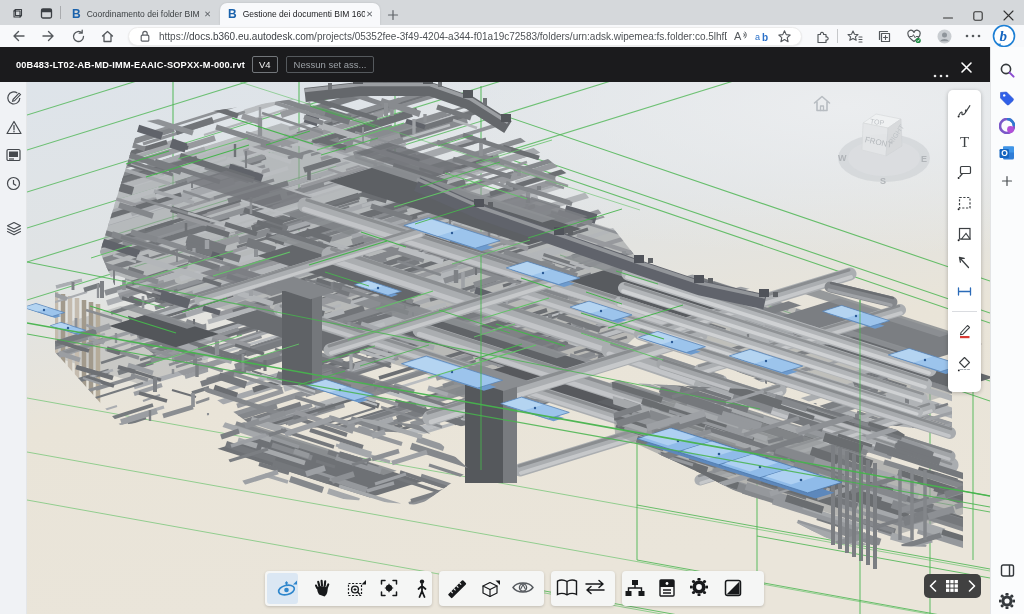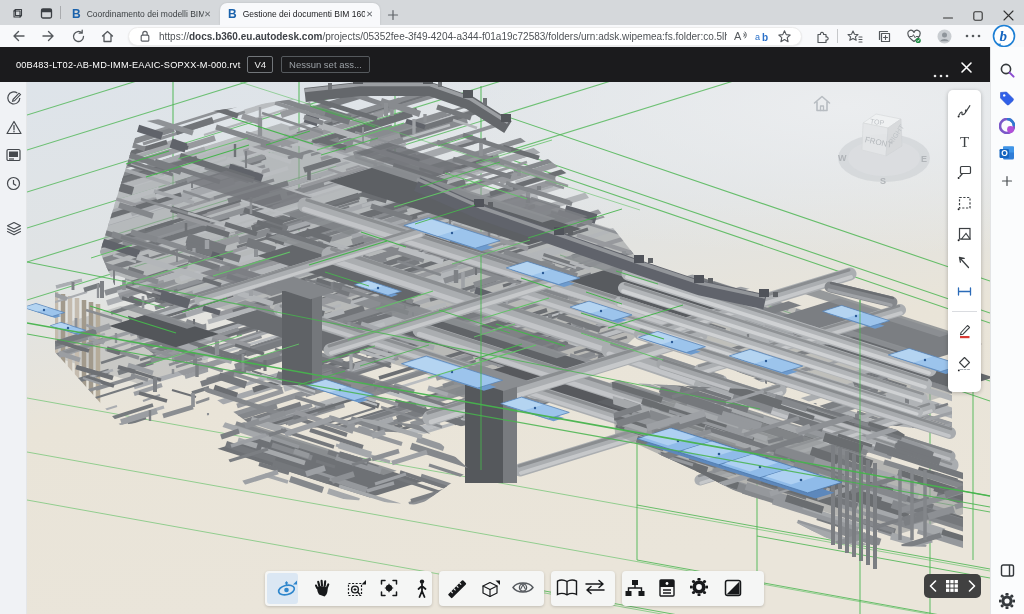--- a/index.html
+++ b/index.html
@@ -11,21 +11,21 @@
 .bfav{font-weight:bold;color:#1a62ac;font-size:12px;margin:0 6px 0 8px}
 .tabx{margin-left:auto;margin-right:7px;color:#5f6368;font-size:8.5px}
 .tabtxt{white-space:nowrap;overflow:hidden}
 
 #addr{left:0;top:25px;width:1024px;height:22px;background:#f8f9fb}
 .navic{position:absolute;top:25px;height:22px;display:flex;align-items:center;color:#565a5e}
 #pill{left:128px;top:27px;width:674px;height:19px;background:#fff;border-radius:10px;border:1px solid #ececec;display:flex;align-items:center;box-shadow:0 1px 2px rgba(0,0,0,.08)}
 #url{font-size:10px;color:#4e5256;margin-left:8px;white-space:nowrap;overflow:hidden;max-width:568px}
 
 #blackbar{left:0;top:47px;width:990px;height:35px;background:#1b1b1d;color:#fff;display:flex;align-items:center}
-#fname{font-size:9.2px;font-weight:normal;margin-left:16px;letter-spacing:.2px}
+#fname{font-size:9.2px;font-weight:bold;margin-left:16px;letter-spacing:.2px}
 .bbox{border:1px solid #72767a;border-radius:2px;font-size:9.5px;padding:2px 6px;margin-left:7px;color:#f0f0f0}
 .bbox2{border:1px solid #55595d;border-radius:2px;font-size:9.5px;padding:2px 7px;margin-left:8px;color:#9ba0a5}
 
 #esb{left:990px;top:47px;width:34px;height:567px;background:#fbfcfd;border-left:1px solid #e3e4e6}
 .esbi{position:absolute;left:990px;width:34px;text-align:center}
 #leftstrip{left:0;top:82px;width:27px;height:532px;background:#f0f2f5;border-right:1px solid #e4e6e8}
 .lsi{position:absolute;left:6px;width:16px;height:16px;color:#45494e}
 
 #mpanel{left:948px;top:90px;width:33px;height:302px;background:#fff;border-radius:5px;box-shadow:0 1px 4px rgba(0,0,0,.25)}
 .mpi{position:absolute;left:956px;width:17px;height:17px}
@@ -40,21 +40,21 @@
       <path d="M3 5 L9 5 L9 11" stroke="#3b3f44" stroke-width="1.1" fill="none" stroke-linecap="round" stroke-linejoin="round"></path>
     </svg></div>
 <div class="abs" style="left:40px;top:6px"><svg width="13" height="13" viewBox="0 0 13 13" style="">
       <rect x="1.5" y="2" width="10" height="9" rx="1.5" fill="none" stroke="#3b3f44" stroke-width="1.3"></rect>
       <path d="M1.5 4.6 H11.5" stroke="#3b3f44" stroke-width="1.3"></path>
       <rect x="1.5" y="2" width="10" height="2.6" fill="#3b3f44"></rect>
     </svg></div>
 <div class="abs" style="left:60px;top:6px;width:1px;height:13px;background:#a9abae"></div>
 <div id="tab1" class="abs">
     <span class="bfav">B</span>
-    <span class="tabtxt" style="width:118px">Coordinamento dei modelli BIM</span>
+    <span class="tabtxt" style="width:118px">Coordinamento dei folder BIM</span>
     <span class="tabx">✕</span>
   </div>
 <div id="tab2" class="abs">
     <span class="bfav">B</span>
     <span class="tabtxt" style="width:122px">Gestione dei documenti BIM 160</span>
     <span class="tabx">✕</span>
   </div>
 <div class="abs" style="left:387px;top:7px"><svg width="12" height="12" viewBox="0 0 12 12" style="">
       <path d="M6 1.5 V10.5 M1.5 6 H10.5" stroke="#5f6368" stroke-width="1.2" fill="none" stroke-linecap="round" stroke-linejoin="round"></path>
     </svg></div>
@@ -88,21 +88,21 @@
       <path d="M2.5 7 L7.5 2.5 L12.5 7 M4 6 V12.5 H11 V6" stroke="#54585c" stroke-width="1.3" fill="none" stroke-linecap="round" stroke-linejoin="round"></path>
     </svg>
   </div>
 <div id="pill" class="abs">
     <span style="margin-left:10px;display:flex">
       <svg width="12" height="13" viewBox="0 0 12 13" style="">
         <rect x="2.2" y="5.2" width="7.6" height="6" rx="1" fill="none" stroke="#5f6368" stroke-width="1.2"></rect>
         <path d="M3.8 5 V3.6 a2.2 2.2 0 0 1 4.4 0 V5" stroke="#5f6368" stroke-width="1.2" fill="none" stroke-linecap="round" stroke-linejoin="round"></path>
       </svg>
     </span>
-<span id="url">https://<b style="font-weight:bold;color:#3e4247">docs.b360.eu.autodesk.com</b>/projects/05352fee-3f49-4204-a344-f01a19c72583/folders/urn:adsk.wipemea:fs.folder:co.5lhfDymG...</span>
+<span id="url">https://<b style="font-weight:normal;color:#3e4247">docs.b360.eu.autodesk.com</b>/projects/05352fee-3f49-4204-a344-f01a19c72583/folders/urn:adsk.wipemea:fs.folder:co.5lhfDymG...</span>
   </div>
 <div class="navic" style="left:733px">
     <svg width="16" height="14" viewBox="0 0 16 14" style="">
       <text x="1" y="11" font-family="Liberation Sans" font-size="11" fill="#54585c">A</text>
       <path d="M12 3 a4 4 0 0 1 0 6 M11 4.6 a2 2 0 0 1 0 2.8" stroke="#54585c" stroke-width="1" fill="none" stroke-linecap="round" stroke-linejoin="round"></path>
     </svg>
   </div>
 <div class="navic" style="left:755px">
     <svg width="16" height="13" viewBox="0 0 16 13" style="">
       <text x="0" y="10" font-family="Liberation Sans" font-size="9" fill="#2a70c8">a</text>

